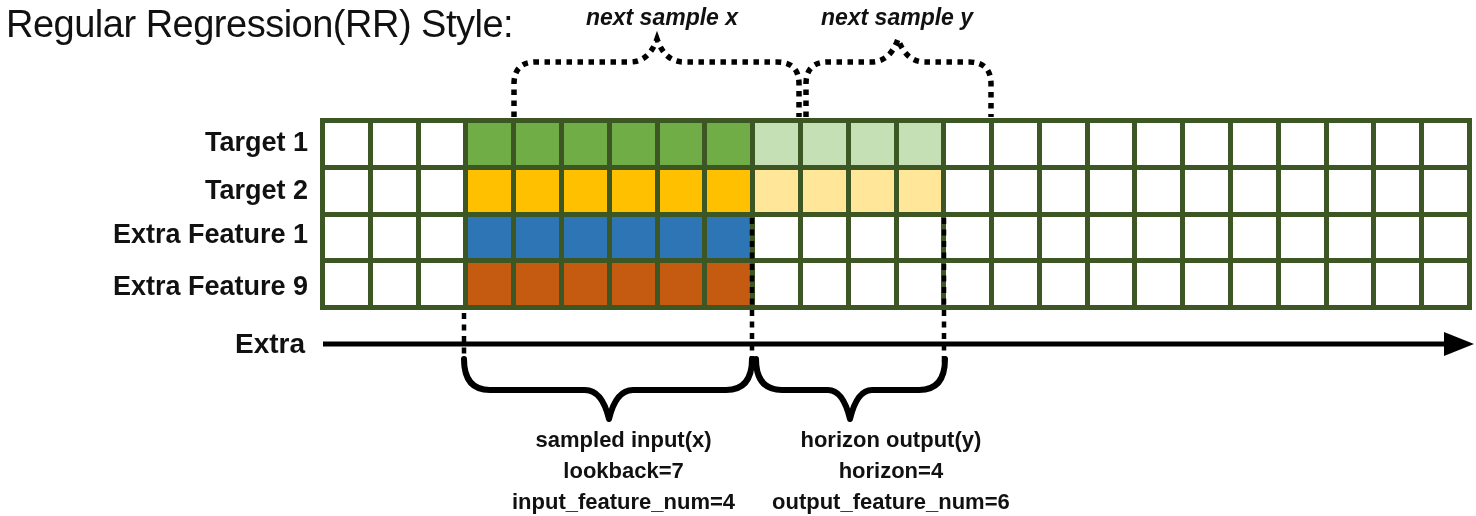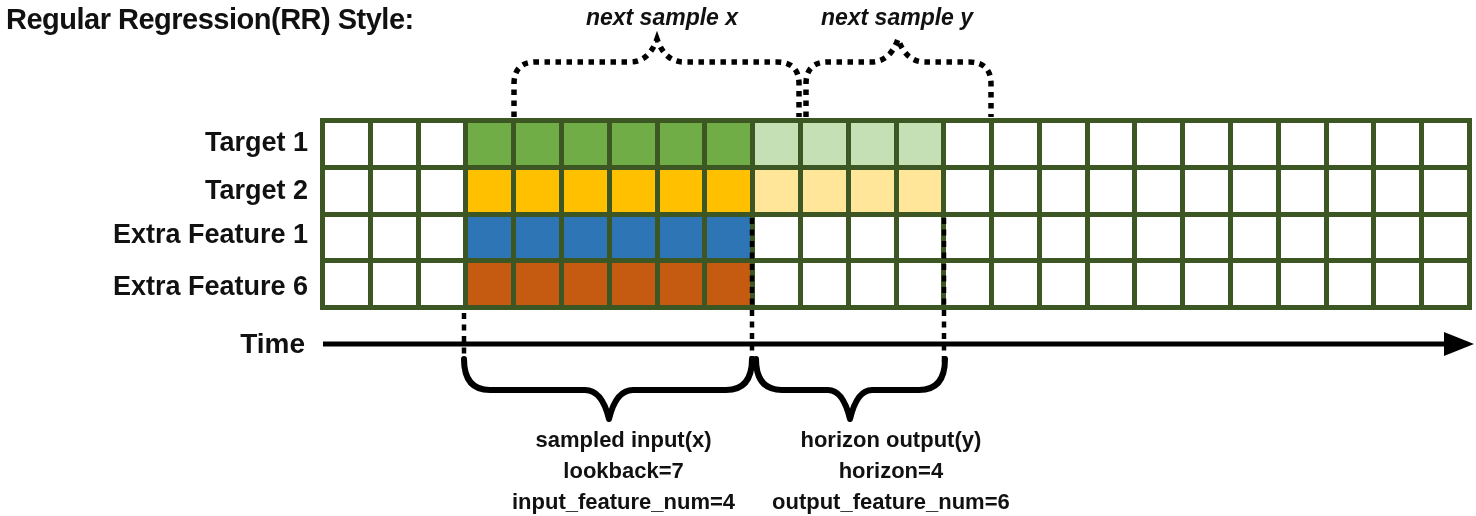--- a/index.html
+++ b/index.html
@@ -3,21 +3,21 @@
 <meta charset="utf-8">
 <style>
   html,body{margin:0;padding:0;background:#ffffff;}
   #canvas{
     position:relative;width:1476px;height:516px;overflow:hidden;
     background:#ffffff;color:#111;
     font-family:"Liberation Sans",sans-serif;
   }
   #title{
     position:absolute;left:6px;top:3px;
-    font-size:29px;font-weight:700;letter-spacing:-0.5px;white-space:nowrap;text-align:right;
+    font-size:38px;font-weight:400;letter-spacing:-0.5px;white-space:nowrap;text-align:right;
   }
   .ann{
     position:absolute;top:4px;transform:translateX(-50%);
     font-size:23px;font-style:italic;font-weight:700;white-space:nowrap;
   }
   #ann-x{left:662px;}
   #ann-y{left:897px;}
   #grid{
     position:absolute;left:320px;top:118px;width:1152px;height:192px;
     box-sizing:border-box;padding:5px;
@@ -51,21 +51,21 @@
 <div id="canvas">
 
   <div id="title">Regular Regression(RR) Style:</div>
 
   <div id="ann-x" class="ann">next sample x</div>
   <div id="ann-y" class="ann">next sample y</div>
 
   <div id="rowlabel-0" class="rowlabel">Target 1</div>
   <div id="rowlabel-1" class="rowlabel">Target 2</div>
   <div id="rowlabel-2" class="rowlabel">Extra Feature 1</div>
-  <div id="rowlabel-3" class="rowlabel">Extra Feature 6</div>
+  <div id="rowlabel-3" class="rowlabel">Extra Feature 9</div>
 
   <div id="grid" style="background: rgb(60, 87, 35);">
       <div class="cell" style="background: rgb(255, 255, 255);"></div>
       <div class="cell" style="background: rgb(255, 255, 255);"></div>
       <div class="cell" style="background: rgb(255, 255, 255);"></div>
       <div class="cell" style="background: rgb(112, 173, 71);"></div>
       <div class="cell" style="background: rgb(112, 173, 71);"></div>
       <div class="cell" style="background: rgb(112, 173, 71);"></div>
       <div class="cell" style="background: rgb(112, 173, 71);"></div>
       <div class="cell" style="background: rgb(112, 173, 71);"></div>
@@ -152,21 +152,21 @@
       <div class="cell" style="background: rgb(255, 255, 255);"></div>
       <div class="cell" style="background: rgb(255, 255, 255);"></div>
       <div class="cell" style="background: rgb(255, 255, 255);"></div>
       <div class="cell" style="background: rgb(255, 255, 255);"></div>
       <div class="cell" style="background: rgb(255, 255, 255);"></div>
       <div class="cell" style="background: rgb(255, 255, 255);"></div>
       <div class="cell" style="background: rgb(255, 255, 255);"></div>
       <div class="cell" style="background: rgb(255, 255, 255);"></div>
     </div>
 
-  <div id="time-label">Time</div>
+  <div id="time-label">Extra</div>
 
   <svg class="overlay" width="1476" height="516" viewBox="0 0 1476 516">
 
     <path d="M514,117 L514,84 Q514,62 536,62 L630,62 Q649,62 657,39 Q665,62 684,62 L777,62 Q799,62 799,84 L799,117" fill="none" stroke="#000" stroke-width="5.5" stroke-dasharray="5.5 5.5"></path>
 
     <path d="M806,117 L806,84 Q806,62 828,62 L871,62 Q890,62 898,39 Q906,62 925,62 L969,62 Q991,62 991,84 L991,117" fill="none" stroke="#000" stroke-width="5.5" stroke-dasharray="5.5 5.5"></path>
 
     <path d="M464,313 L464,367" fill="none" stroke="#000" stroke-width="4.5" stroke-dasharray="6 5.5"></path>
     <path d="M752,218 L752,367" fill="none" stroke="#000" stroke-width="4.5" stroke-dasharray="6 5.5"></path>
     <path d="M944,218 L944,367" fill="none" stroke="#000" stroke-width="4.5" stroke-dasharray="6 5.5"></path>

